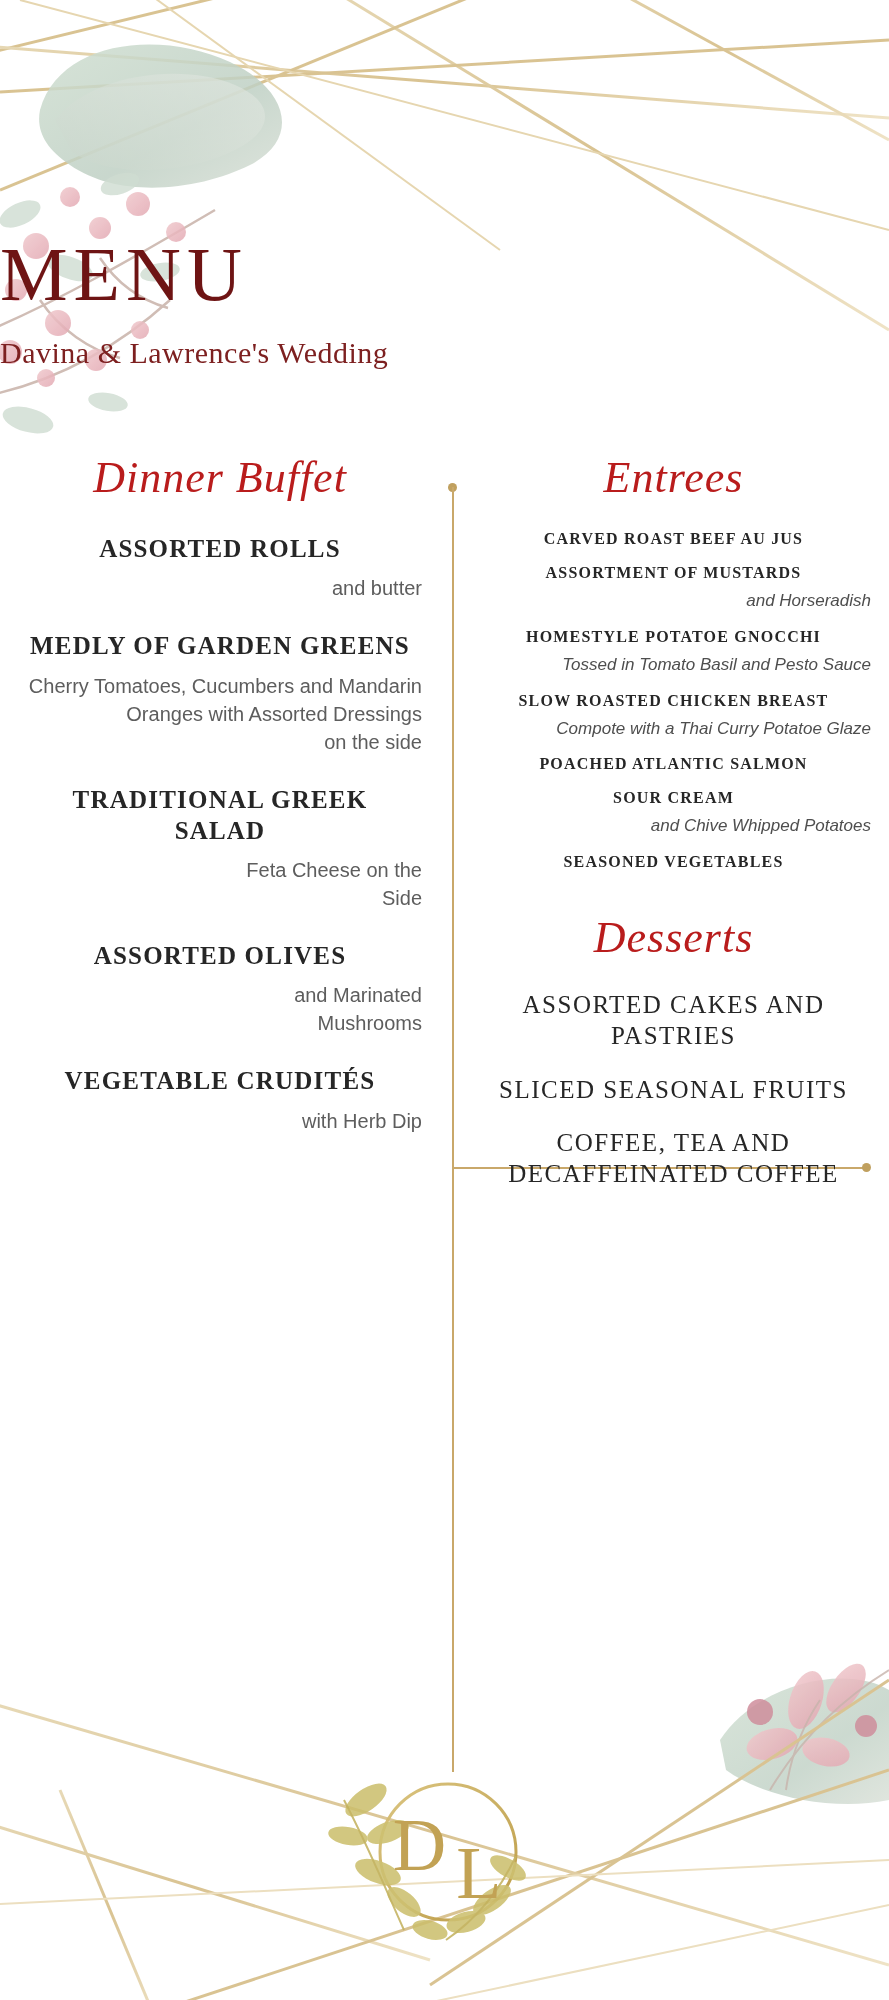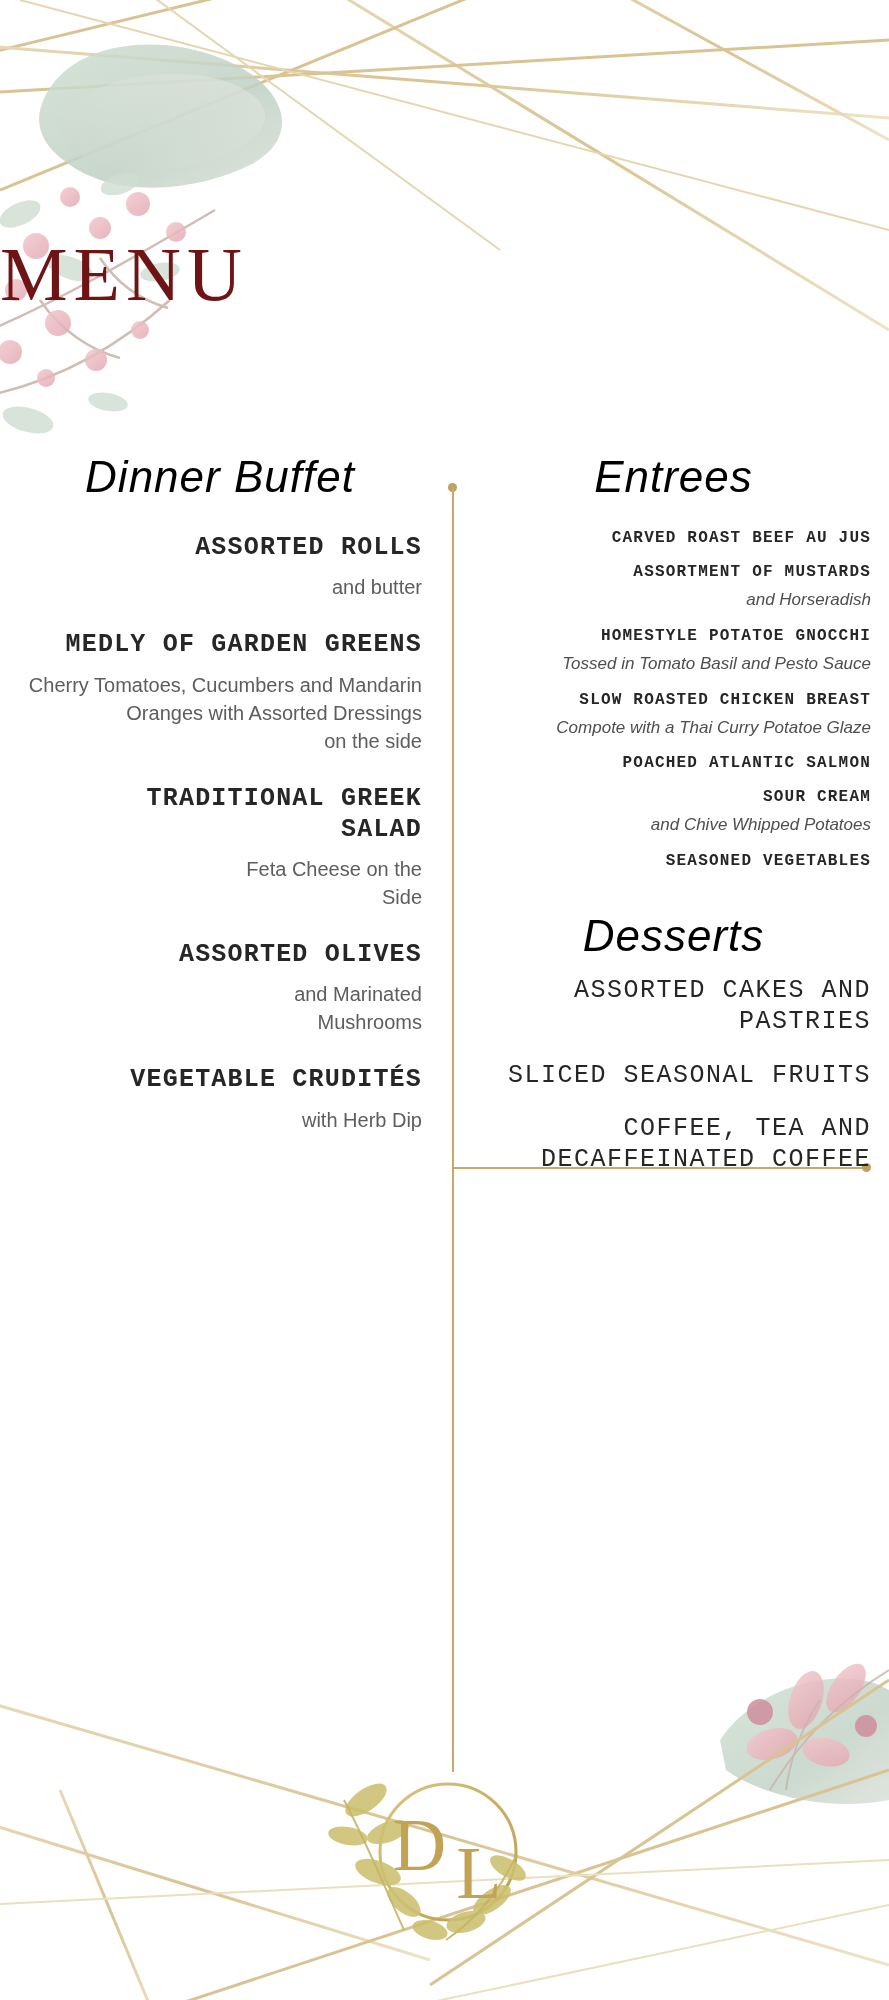--- a/index.html
+++ b/index.html
@@ -66,41 +66,40 @@
     padding: 0 26px 0 18px;
     text-align: center;
   }
   .col-right {
     width: 441px;
     padding: 0 18px 0 28px;
     text-align: center;
   }
 
   .section-title {
-    font-family: Liberation Sans, sans-serif;
+    font-family: Liberation Serif, serif;
     font-style: italic;
     font-size: 44px;
-    color: #000000;
+    color: #b91c1c;
     letter-spacing: 1px;
     margin: 0 0 30px 0;
     font-weight: 400;
     text-align: center;
   }
   .section-title.entrees { margin-bottom: 26px; }
-  .section-title.desserts { margin: 0 0 14px 0; }
+  .section-title.desserts { margin: 0 0 26px 0; }
 
   .dish {
-    font-family: Liberation Mono, monospace;
+    font-family: Liberation Serif, serif;
     font-size: 26px;
     letter-spacing: 1.2px;
     color: #262626;
     text-transform: uppercase;
     line-height: 1.25;
     font-weight: 700;
-    text-align: right;
   }
   .col-left .dish { font-size: 25px; }
   .col-right .dish { font-size: 16px; font-weight: 700; }
   .col-right .dish.large { font-size: 25px; font-weight: 400; letter-spacing: 1.5px; }
 
   .desc {
     font-size: 20px;
     color: #5d5d5d;
     line-height: 1.4;
     margin-top: 10px;
@@ -282,20 +281,21 @@
       <g stroke="#c2b15c" stroke-width="2" fill="none" opacity="0.9">
         <path d="M 344 1800 C 370 1850 386 1890 404 1930"></path>
         <path d="M 516 1856 C 500 1890 478 1918 446 1940"></path>
       </g>
     </g>
   </svg>
 </div>
 
 <div class="header">
   <div class="menu-title">MENU</div>
+  <div class="subtitle">Davina &amp; Lawrence's Wedding</div>
 </div>
 
 <div class="dot top"></div>
 <div class="v-divider"></div>
 <div class="h-divider"></div>
 <div class="dot right"></div>
 
 <div class="columns">
 
   <div class="col col-left">

